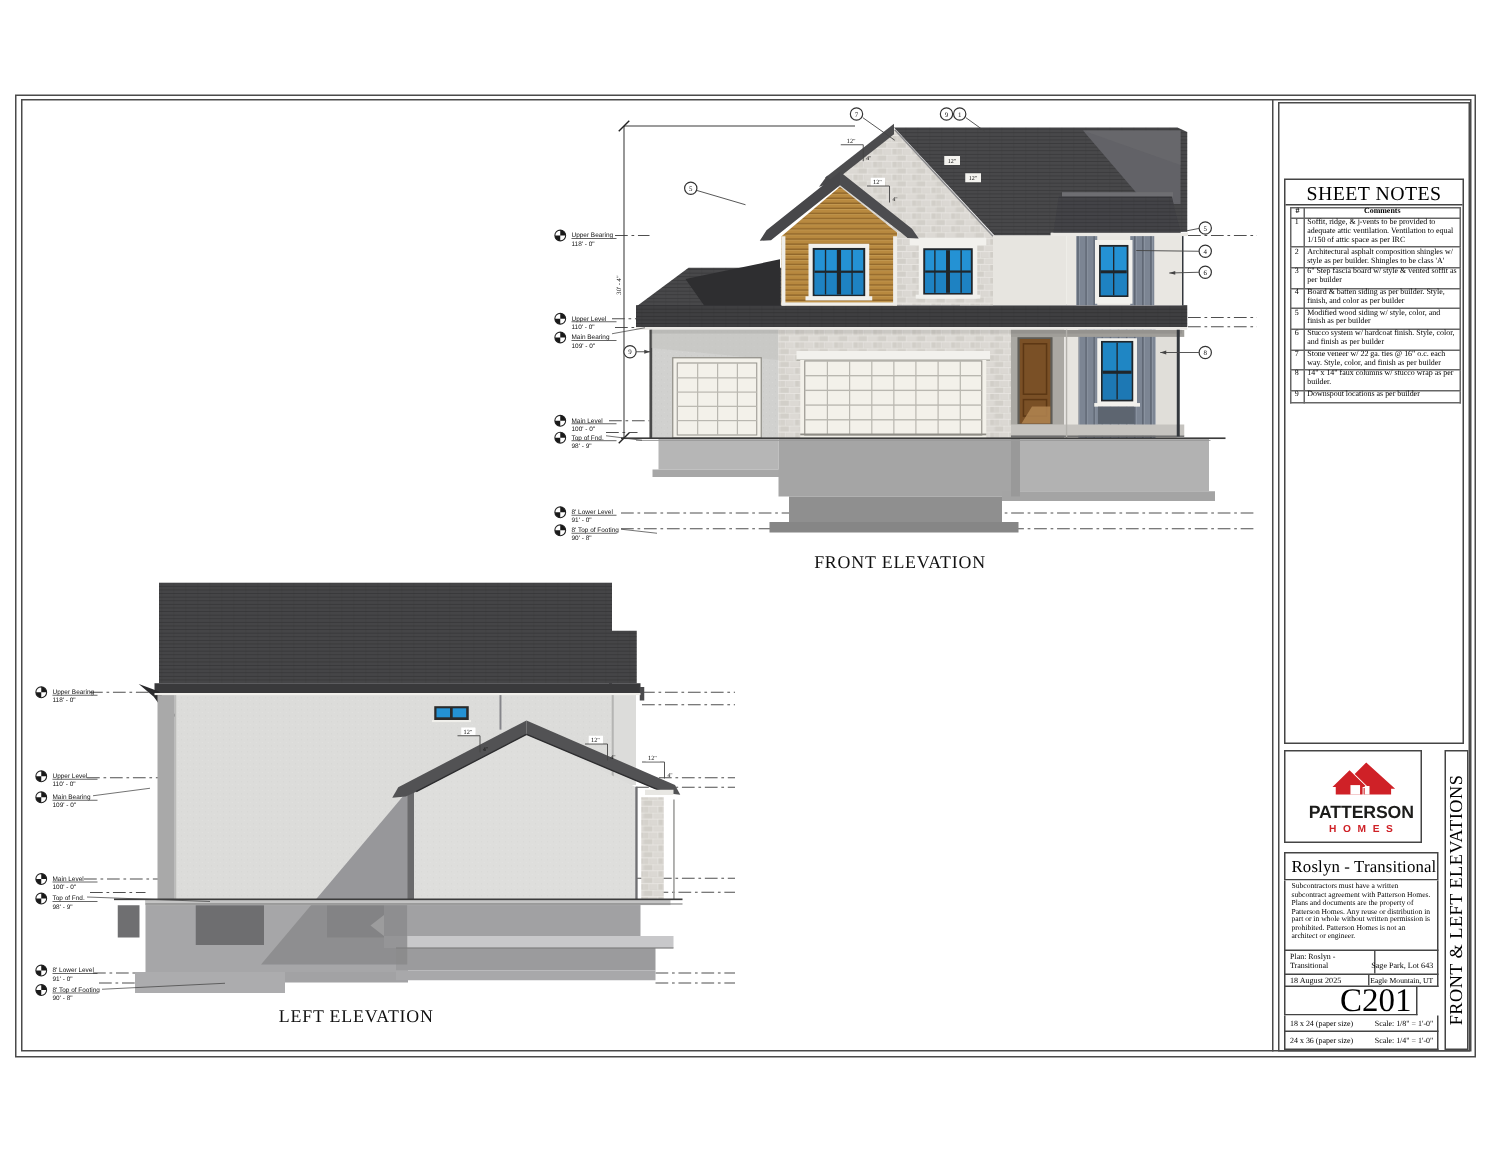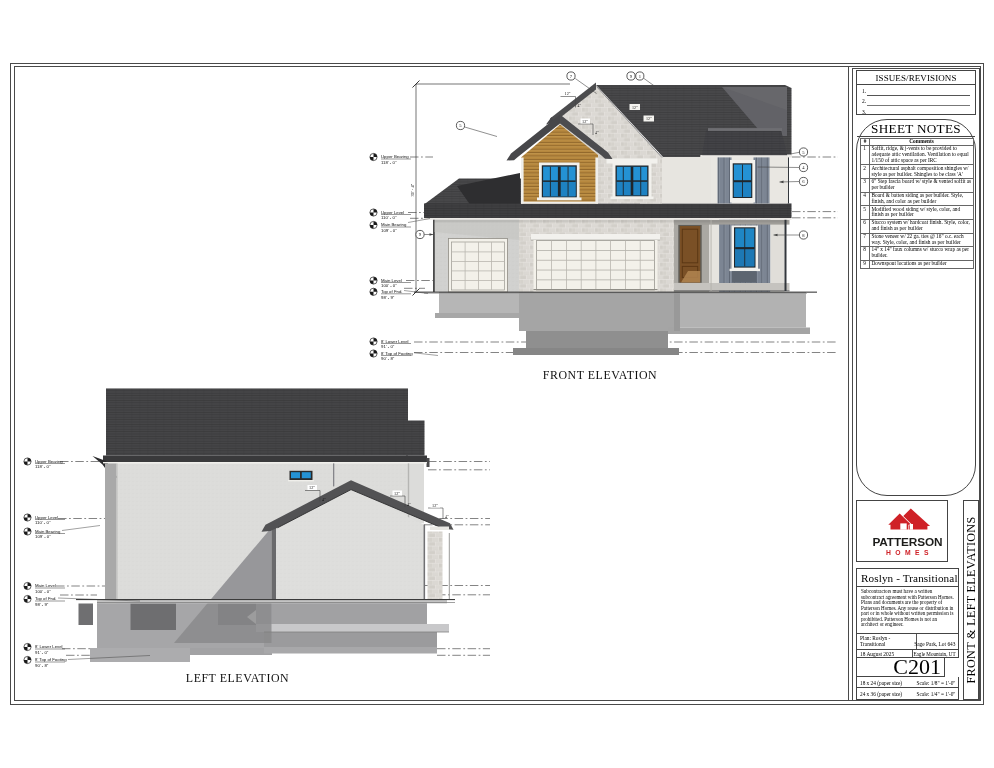--- a/index.html
+++ b/index.html
@@ -12,32 +12,22 @@
 <body>
 <div id="page">
 
   <div class="abs" style="left:10px;top:63px;width:974px;height:642px;border:1px solid #4a4a4a;box-sizing:border-box;"></div>
   <div class="abs" style="left:13.5px;top:66px;width:967px;height:635px;border:1px solid #4a4a4a;box-sizing:border-box;"></div>
 
   <div class="abs" style="left:848px;top:66px;width:1px;height:635px;background:#4a4a4a;"></div>
 
   <div class="abs" style="left:852px;top:67.5px;width:128px;height:633px;border:1px solid #4a4a4a;box-sizing:border-box;"></div>
 
-  <div class="box" style="left:856px;top:70px;width:120px;height:45px;">
-    <div style="text-align:center;font-size:9.0px;letter-spacing:0.1px;padding-top:1.8px;height:11.7px;border-bottom:1px solid #444;">ISSUES/REVISIONS</div>
-    <div style="position:relative;font-size:5.5px;">
-      <div style="position:absolute;left:5px;top:2.5px;">1.</div>
-      <div style="position:absolute;left:10px;top:9.5px;width:103px;border-bottom:0.9px solid #555;"></div>
-      <div style="position:absolute;left:5px;top:13px;">2.</div>
-      <div style="position:absolute;left:10px;top:19.5px;width:103px;border-bottom:0.7px solid #777;"></div>
-      <div style="position:absolute;left:5px;top:23.5px;">3.</div>
-    </div>
-  </div>
-
-  <div class="box" style="left:856px;top:119px;width:120px;height:377px;border-radius:31px;">
+
+  <div class="box" style="left:856px;top:119px;width:120px;height:377px;">
     <div style="text-align:center;font-size:13.2px;letter-spacing:0.3px;height:14.5px;padding-top:1px;border-bottom:1px solid #444;">SHEET NOTES</div>
     <table id="notes" style="position:absolute;left:3px;top:17.5px;width:114px;border-collapse:collapse;font-size:5.3px;line-height:5.95px;">
       <tbody>
           <tr>
             <th style="width:8px;">#</th>
             <th>Comments</th>
           </tr>
       <tr>
             <td>1</td>
             <td>Soffit, ridge, &amp; j-vents to be provided to adequate attic ventilation. Ventilation to equal 1/150 of attic space as per IRC</td>

